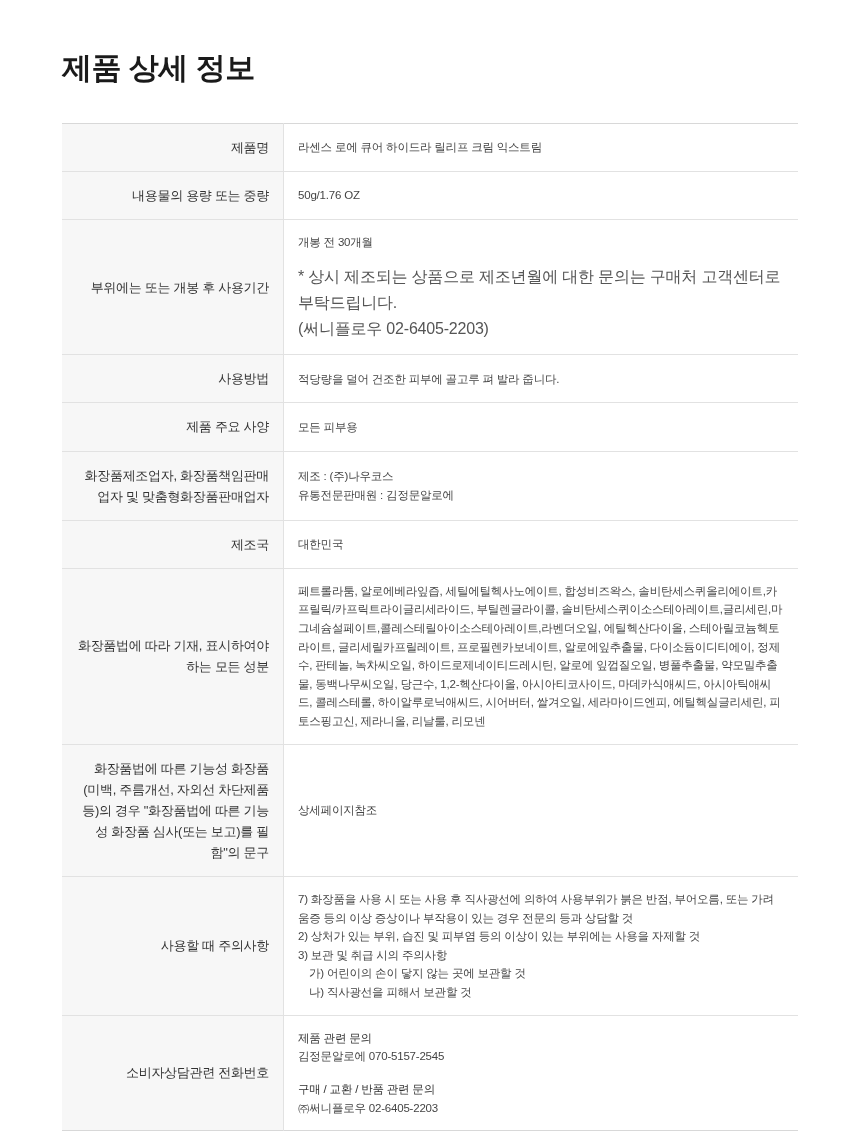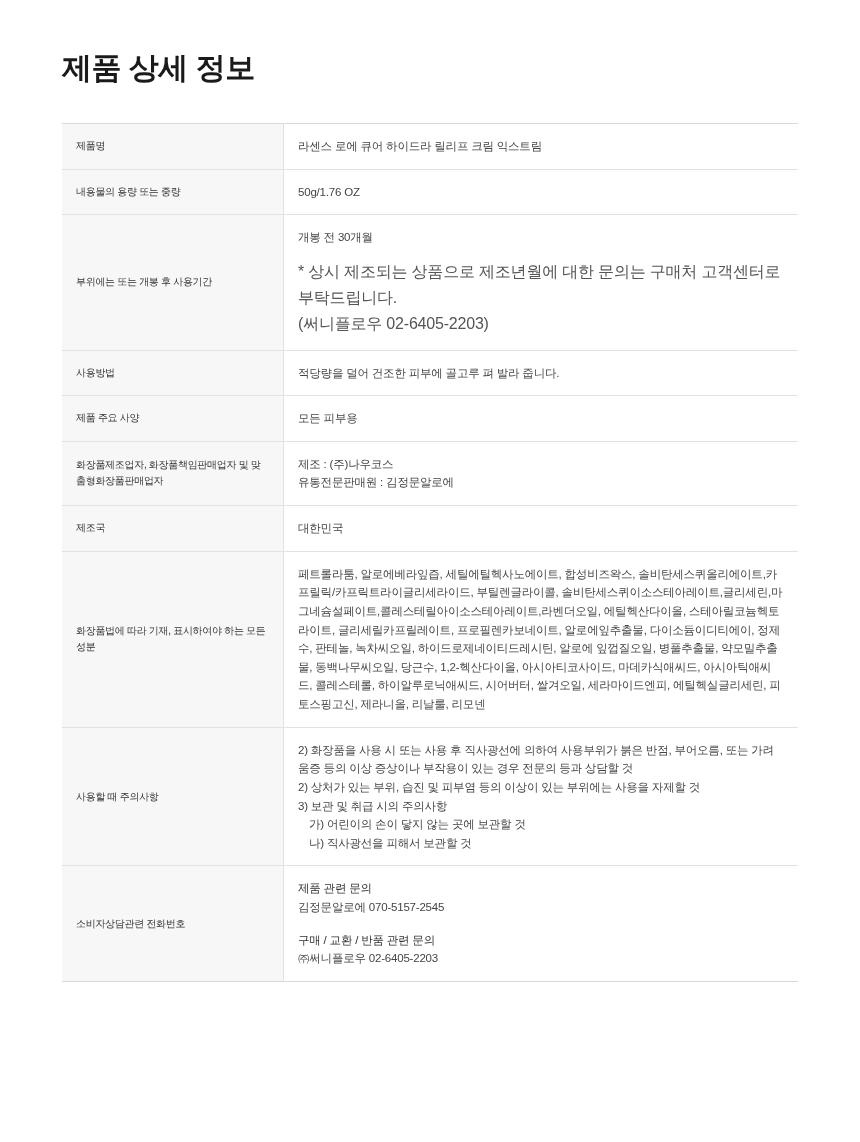--- a/index.html
+++ b/index.html
@@ -44,23 +44,24 @@
     vertical-align: middle;
     text-align: left;
     font-weight: normal;
     padding: 13px 14px;
     line-height: 1.62;
   }
   table.spec th {
     width: 193px;
     background: #f7f7f7;
     color: #333333;
-    font-size: 10px;
+    font-size: 13px;
     letter-spacing: -0.3px;
     border-right: 1px solid #e2e2e2;
+    text-align: right;
   }
   table.spec td {
     background: #ffffff;
     color: #444444;
     font-size: 11.5px;
     letter-spacing: -0.2px;
   }
   .cell-block { display: block; }
   .cell-gap { display: block; height: 12px; }
   .small-note {
@@ -147,25 +148,29 @@
       <tr>
         <th>제조국</th>
         <td>대한민국</td>
       </tr>
 
       <tr>
         <th class="tall-label">화장품법에 따라 기재, 표시하여야 하는 모든 성분</th>
         <td class="ingredients">페트롤라툼, 알로에베라잎즙, 세틸에틸헥사노에이트, 합성비즈왁스, 솔비탄세스퀴올리에이트,카프릴릭/카프릭트라이글리세라이드, 부틸렌글라이콜, 솔비탄세스퀴이소스테아레이트,글리세린,마그네슘설페이트,콜레스테릴아이소스테아레이트,라벤더오일, 에틸헥산다이올, 스테아릴코늄헥토라이트, 글리세릴카프릴레이트, 프로필렌카보네이트, 알로에잎추출물, 다이소듐이디티에이, 정제수, 판테놀, 녹차씨오일, 하이드로제네이티드레시틴, 알로에 잎껍질오일, 병풀추출물, 약모밀추출물, 동백나무씨오일, 당근수, 1,2-헥산다이올, 아시아티코사이드, 마데카식애씨드, 아시아틱애씨드, 콜레스테롤, 하이알루로닉애씨드, 시어버터, 쌀겨오일, 세라마이드엔피, 에틸헥실글리세린, 피토스핑고신, 제라니올, 리날룰, 리모넨</td>
       </tr>
 
+      <tr>
+        <th class="tall-label">화장품법에 따른 기능성 화장품 (미백, 주름개선, 자외선 차단제품 등)의 경우 "화장품법에 따른 기능성 화장품 심사(또는 보고)를 필함"의 문구</th>
+        <td>상세페이지참조</td>
+      </tr>
 
       <tr>
         <th>사용할 때 주의사항</th>
         <td class="notice-list">
-          <span class="cell-block">2) 화장품을 사용 시 또는 사용 후 직사광선에 의하여 사용부위가 붉은 반점, 부어오름, 또는 가려움증 등의 이상 증상이나 부작용이 있는 경우 전문의 등과 상담할 것</span>
+          <span class="cell-block">7) 화장품을 사용 시 또는 사용 후 직사광선에 의하여 사용부위가 붉은 반점, 부어오름, 또는 가려움증 등의 이상 증상이나 부작용이 있는 경우 전문의 등과 상담할 것</span>
           <span class="cell-block">2) 상처가 있는 부위, 습진 및 피부염 등의 이상이 있는 부위에는 사용을 자제할 것</span>
           <span class="cell-block">3) 보관 및 취급 시의 주의사항</span>
           <span class="cell-block notice-indent">가) 어린이의 손이 닿지 않는 곳에 보관할 것</span>
           <span class="cell-block notice-indent">나) 직사광선을 피해서 보관할 것</span>
         </td>
       </tr>
 
       <tr>
         <th>소비자상담관련 전화번호</th>
         <td>

